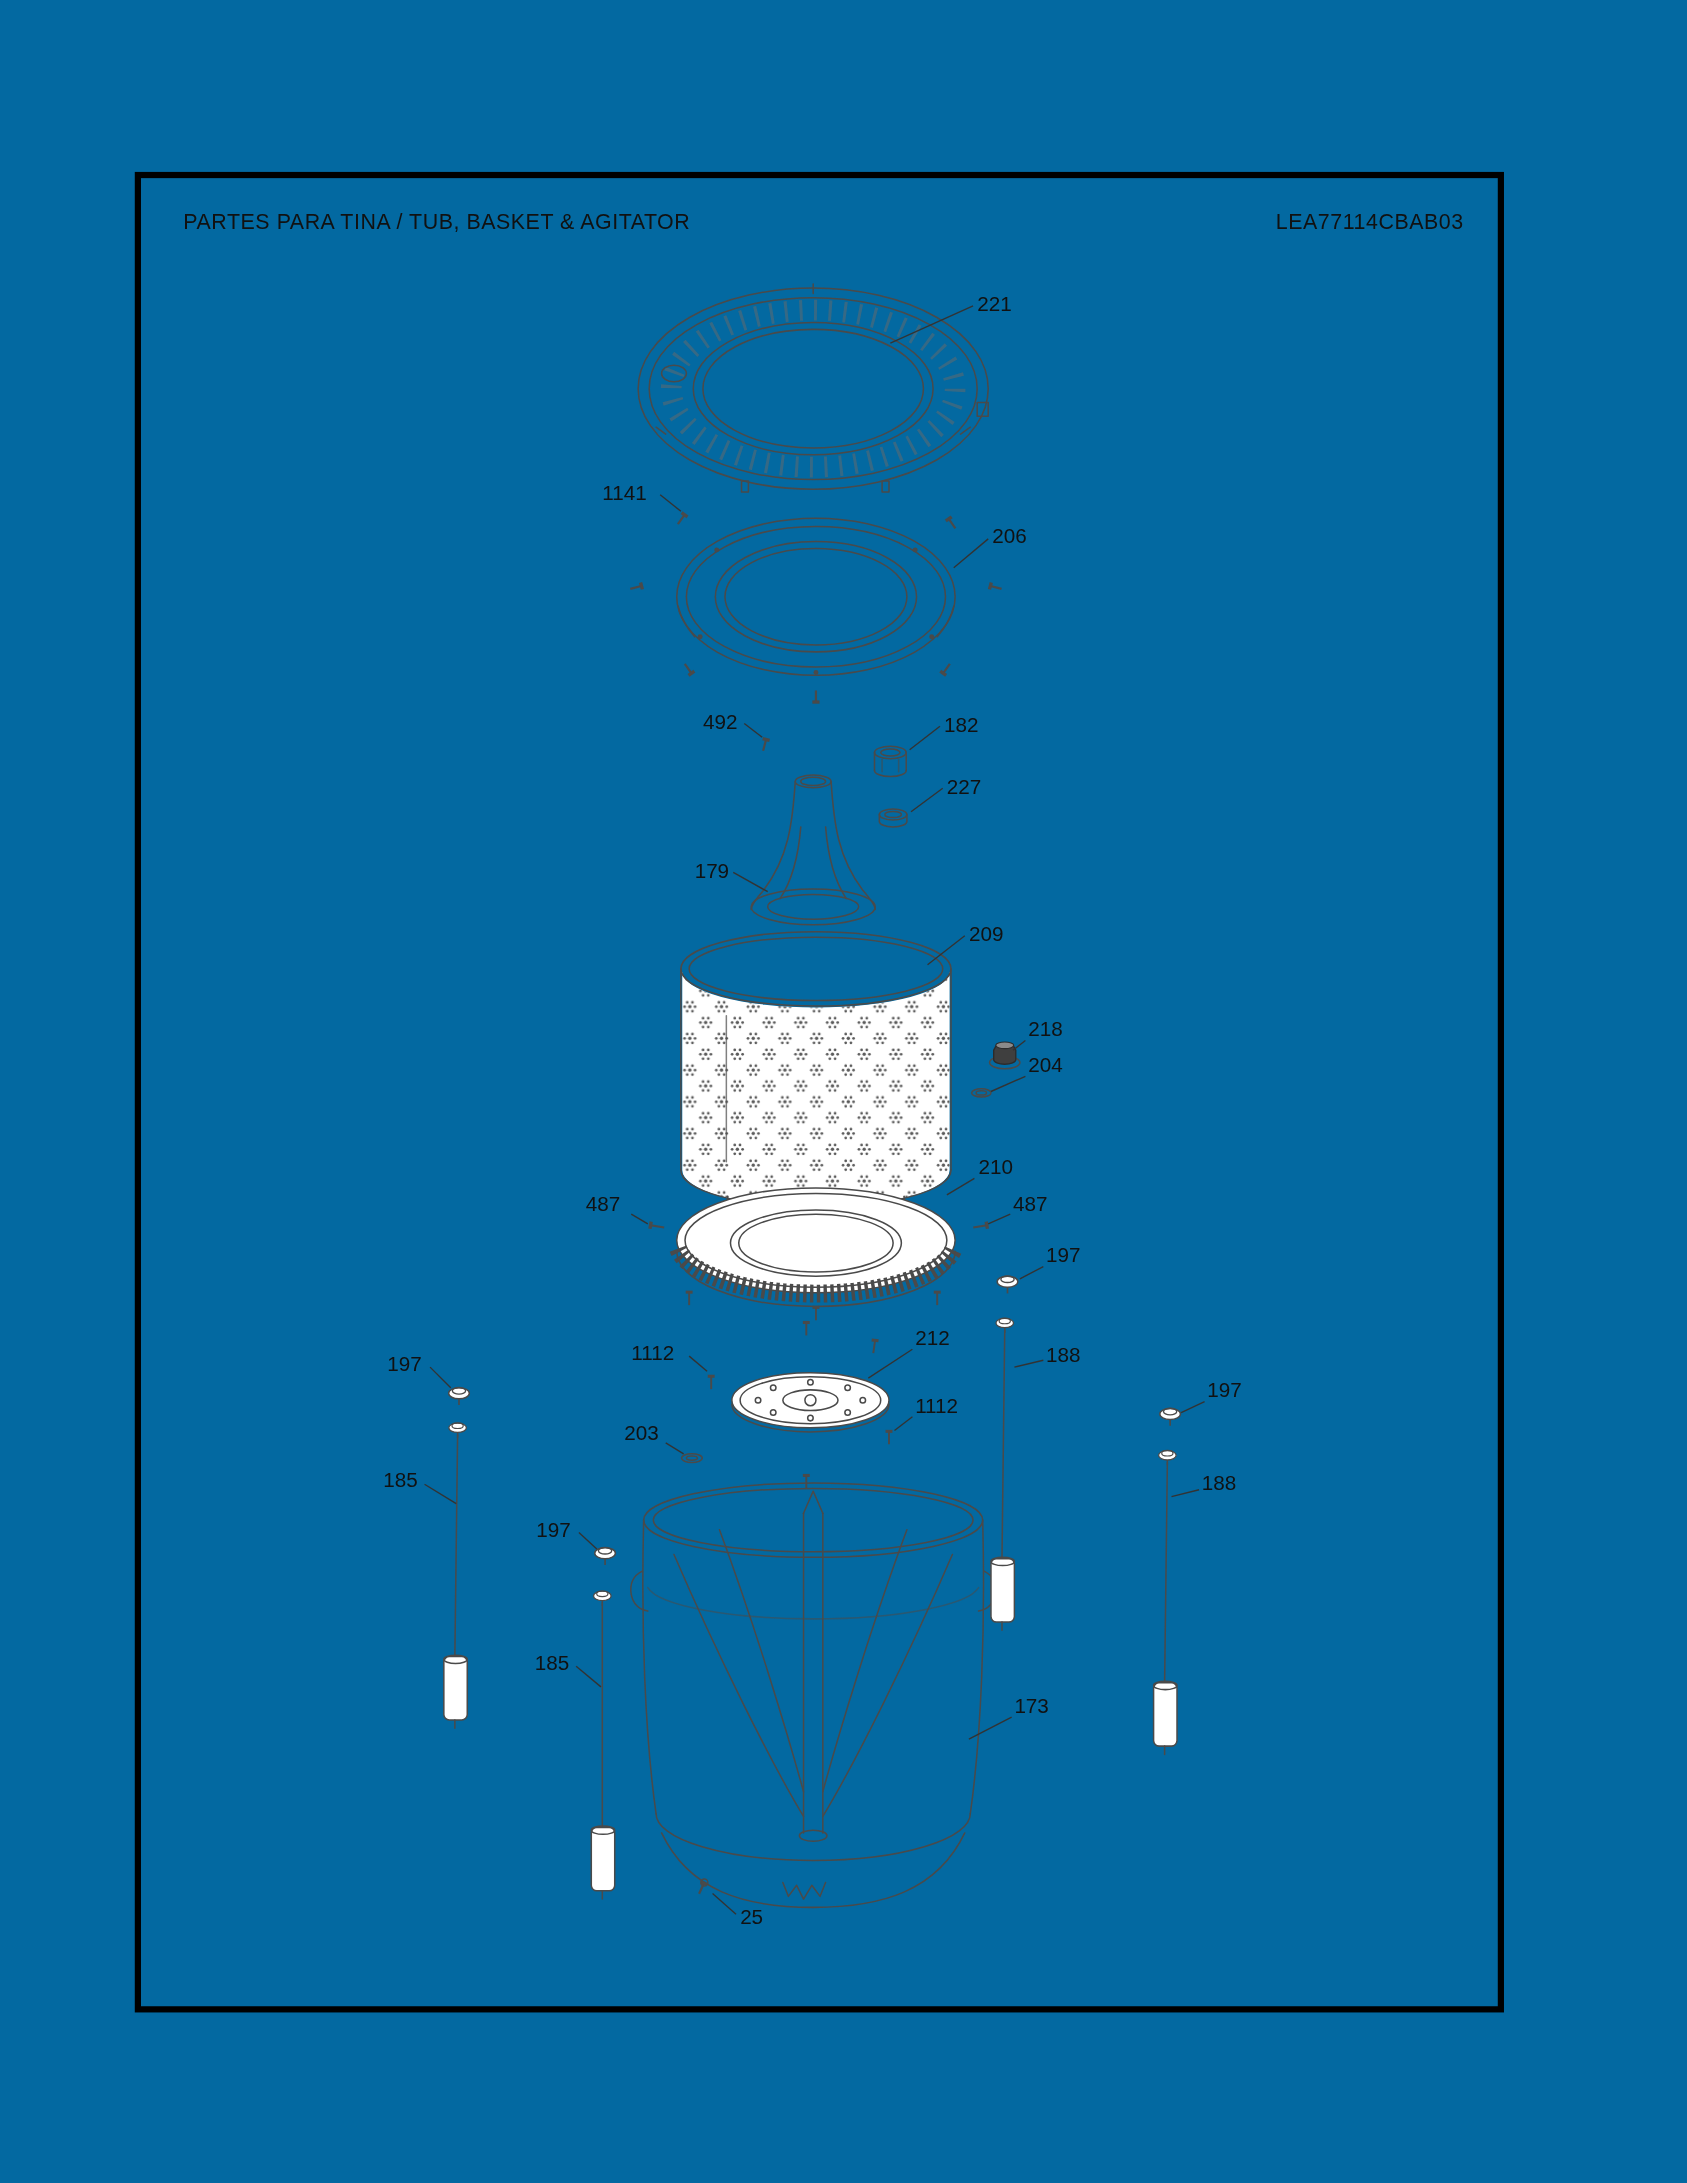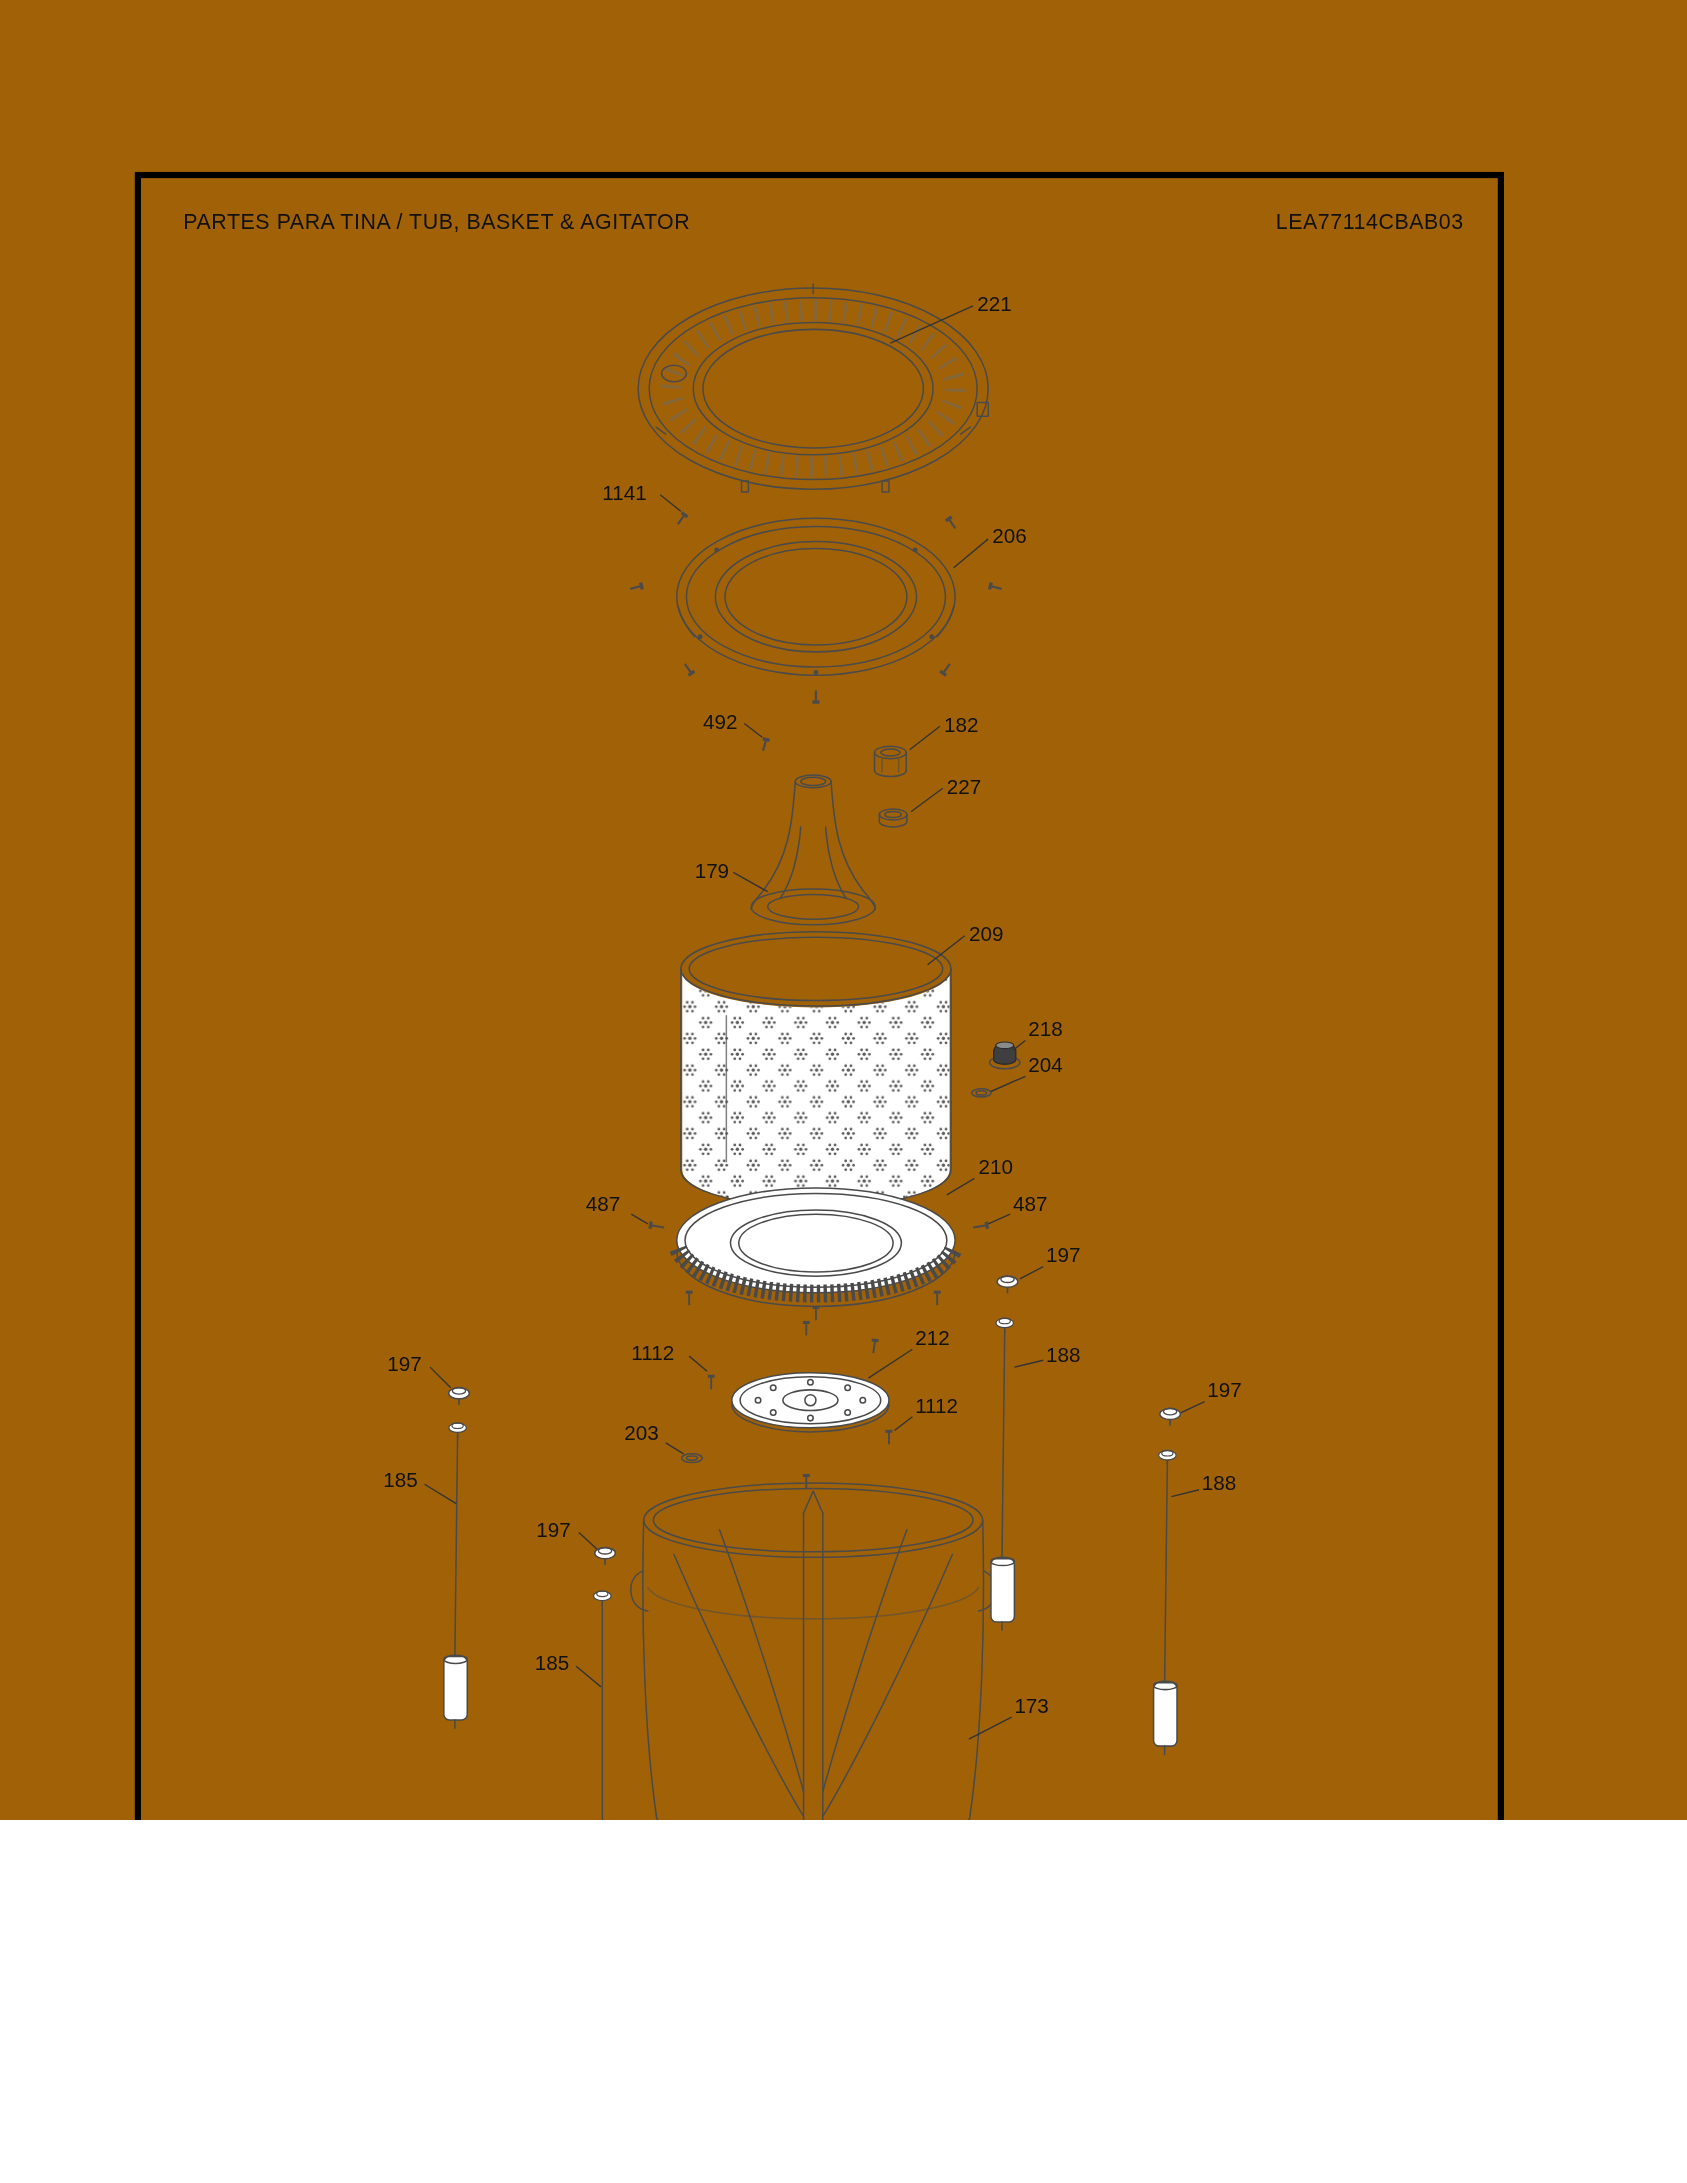--- a/index.html
+++ b/index.html
@@ -1,16 +1,16 @@
 <!DOCTYPE html>
 <html style="font-size:10.6px"><head>
 <meta charset="utf-8">
 <style>
   html,body { margin:0; padding:0; background:#ffffff; }
-  .page { position:relative; width:1687px; height:1820px; background:#a16207; overflow:hidden; }
+  .page { position:relative; width:1687px; height:2183px; background:#0369a1; overflow:hidden; }
   .page svg { position:absolute; left:0; top:0; width:1687px; height:2183px; display:block; }
   svg text { font-family:"Liberation Sans", sans-serif; fill:#111111; }
   .hdr  { font-size:15.5px; letter-spacing:0.4px; }
   .lbl  { font-size:15px; }
   .ln   { stroke:#333333; stroke-width:1; fill:none; }
   .pt   { stroke:#4a4a4a; stroke-width:1.1; fill:none; stroke-linecap:round; stroke-linejoin:round; }
   .ptw  { stroke:#4a4a4a; stroke-width:1.1; fill:#ffffff; stroke-linecap:round; stroke-linejoin:round; }
 </style>
 </head>
 <body>

